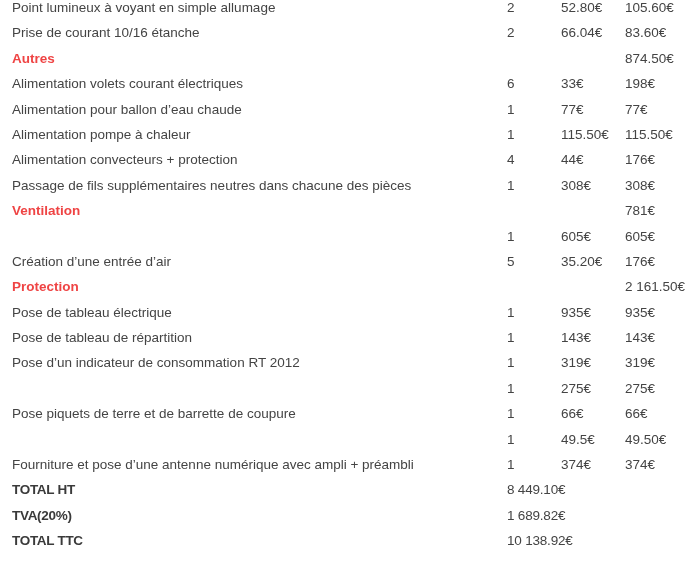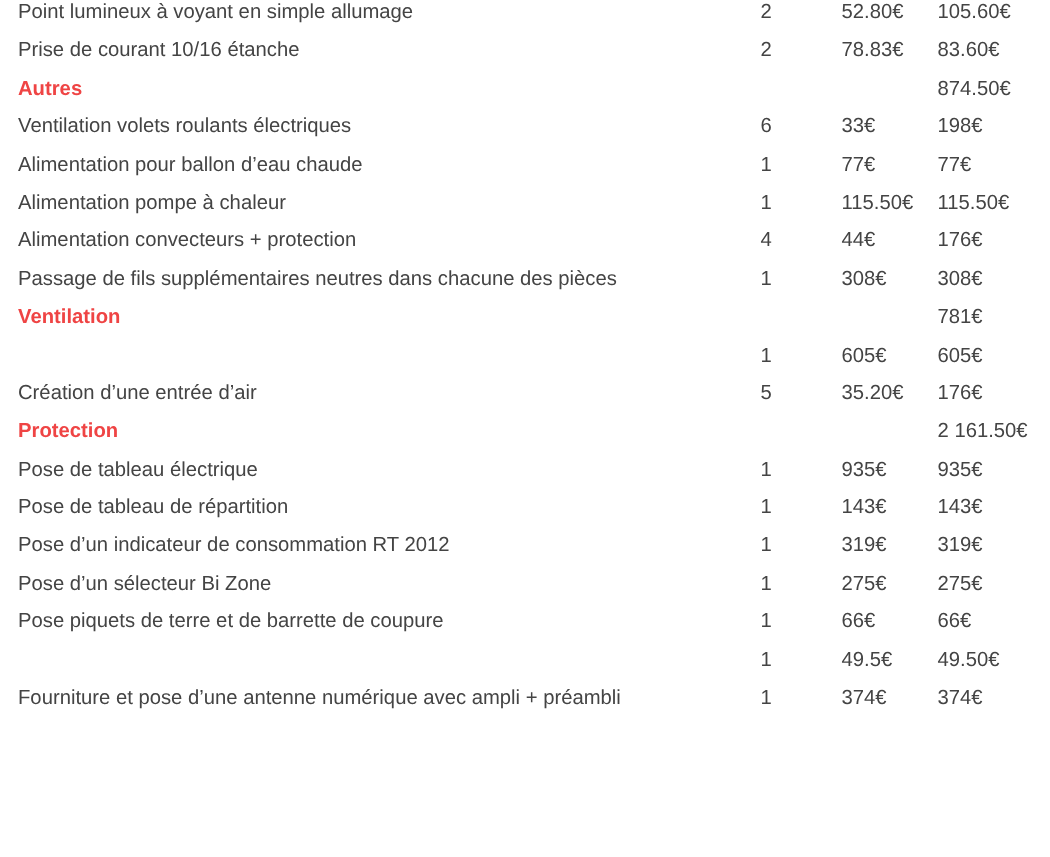--- a/index.html
+++ b/index.html
@@ -46,31 +46,31 @@
   <div class="rows" id="rows">
       <div class="row">
         <span class="desc">Point lumineux à voyant en simple allumage</span>
         <span class="qty">2</span>
         <span class="unit">52.80€</span>
         <span class="total">105.60€</span>
       </div>
       <div class="row">
         <span class="desc">Prise de courant 10/16 étanche</span>
         <span class="qty">2</span>
-        <span class="unit">78.83€</span>
+        <span class="unit">66.04€</span>
         <span class="total">83.60€</span>
       </div>
       <div class="row category">
         <span class="desc">Autres</span>
         <span class="qty"></span>
         <span class="unit"></span>
         <span class="total">874.50€</span>
       </div>
       <div class="row">
-        <span class="desc">Ventilation volets roulants électriques</span>
+        <span class="desc">Alimentation volets courant électriques</span>
         <span class="qty">6</span>
         <span class="unit">33€</span>
         <span class="total">198€</span>
       </div>
       <div class="row">
         <span class="desc">Alimentation pour ballon d’eau chaude</span>
         <span class="qty">1</span>
         <span class="unit">77€</span>
         <span class="total">77€</span>
       </div>
@@ -127,21 +127,20 @@
         <span class="unit">143€</span>
         <span class="total">143€</span>
       </div>
       <div class="row">
         <span class="desc">Pose d’un indicateur de consommation RT 2012</span>
         <span class="qty">1</span>
         <span class="unit">319€</span>
         <span class="total">319€</span>
       </div>
       <div class="row">
-        <span class="desc">Pose d’un sélecteur Bi Zone</span>
         <span class="qty">1</span>
         <span class="unit">275€</span>
         <span class="total">275€</span>
       </div>
       <div class="row">
         <span class="desc">Pose piquets de terre et de barrette de coupure</span>
         <span class="qty">1</span>
         <span class="unit">66€</span>
         <span class="total">66€</span>
       </div>
@@ -150,13 +149,27 @@
         <span class="unit">49.5€</span>
         <span class="total">49.50€</span>
       </div>
       <div class="row">
         <span class="desc">Fourniture et pose d’une antenne numérique avec ampli + préambli</span>
         <span class="qty">1</span>
         <span class="unit">374€</span>
         <span class="total">374€</span>
       </div>
     </div>
+  <div class="summary">
+    <div class="row">
+      <span class="desc">TOTAL HT</span>
+      <span class="value">8 449.10€</span>
+    </div>
+    <div class="row">
+      <span class="desc">TVA(20%)</span>
+      <span class="value">1 689.82€</span>
+    </div>
+    <div class="row">
+      <span class="desc">TOTAL TTC</span>
+      <span class="value">10 138.92€</span>
+    </div>
+  </div>
 </div>
 
 </body></html>

